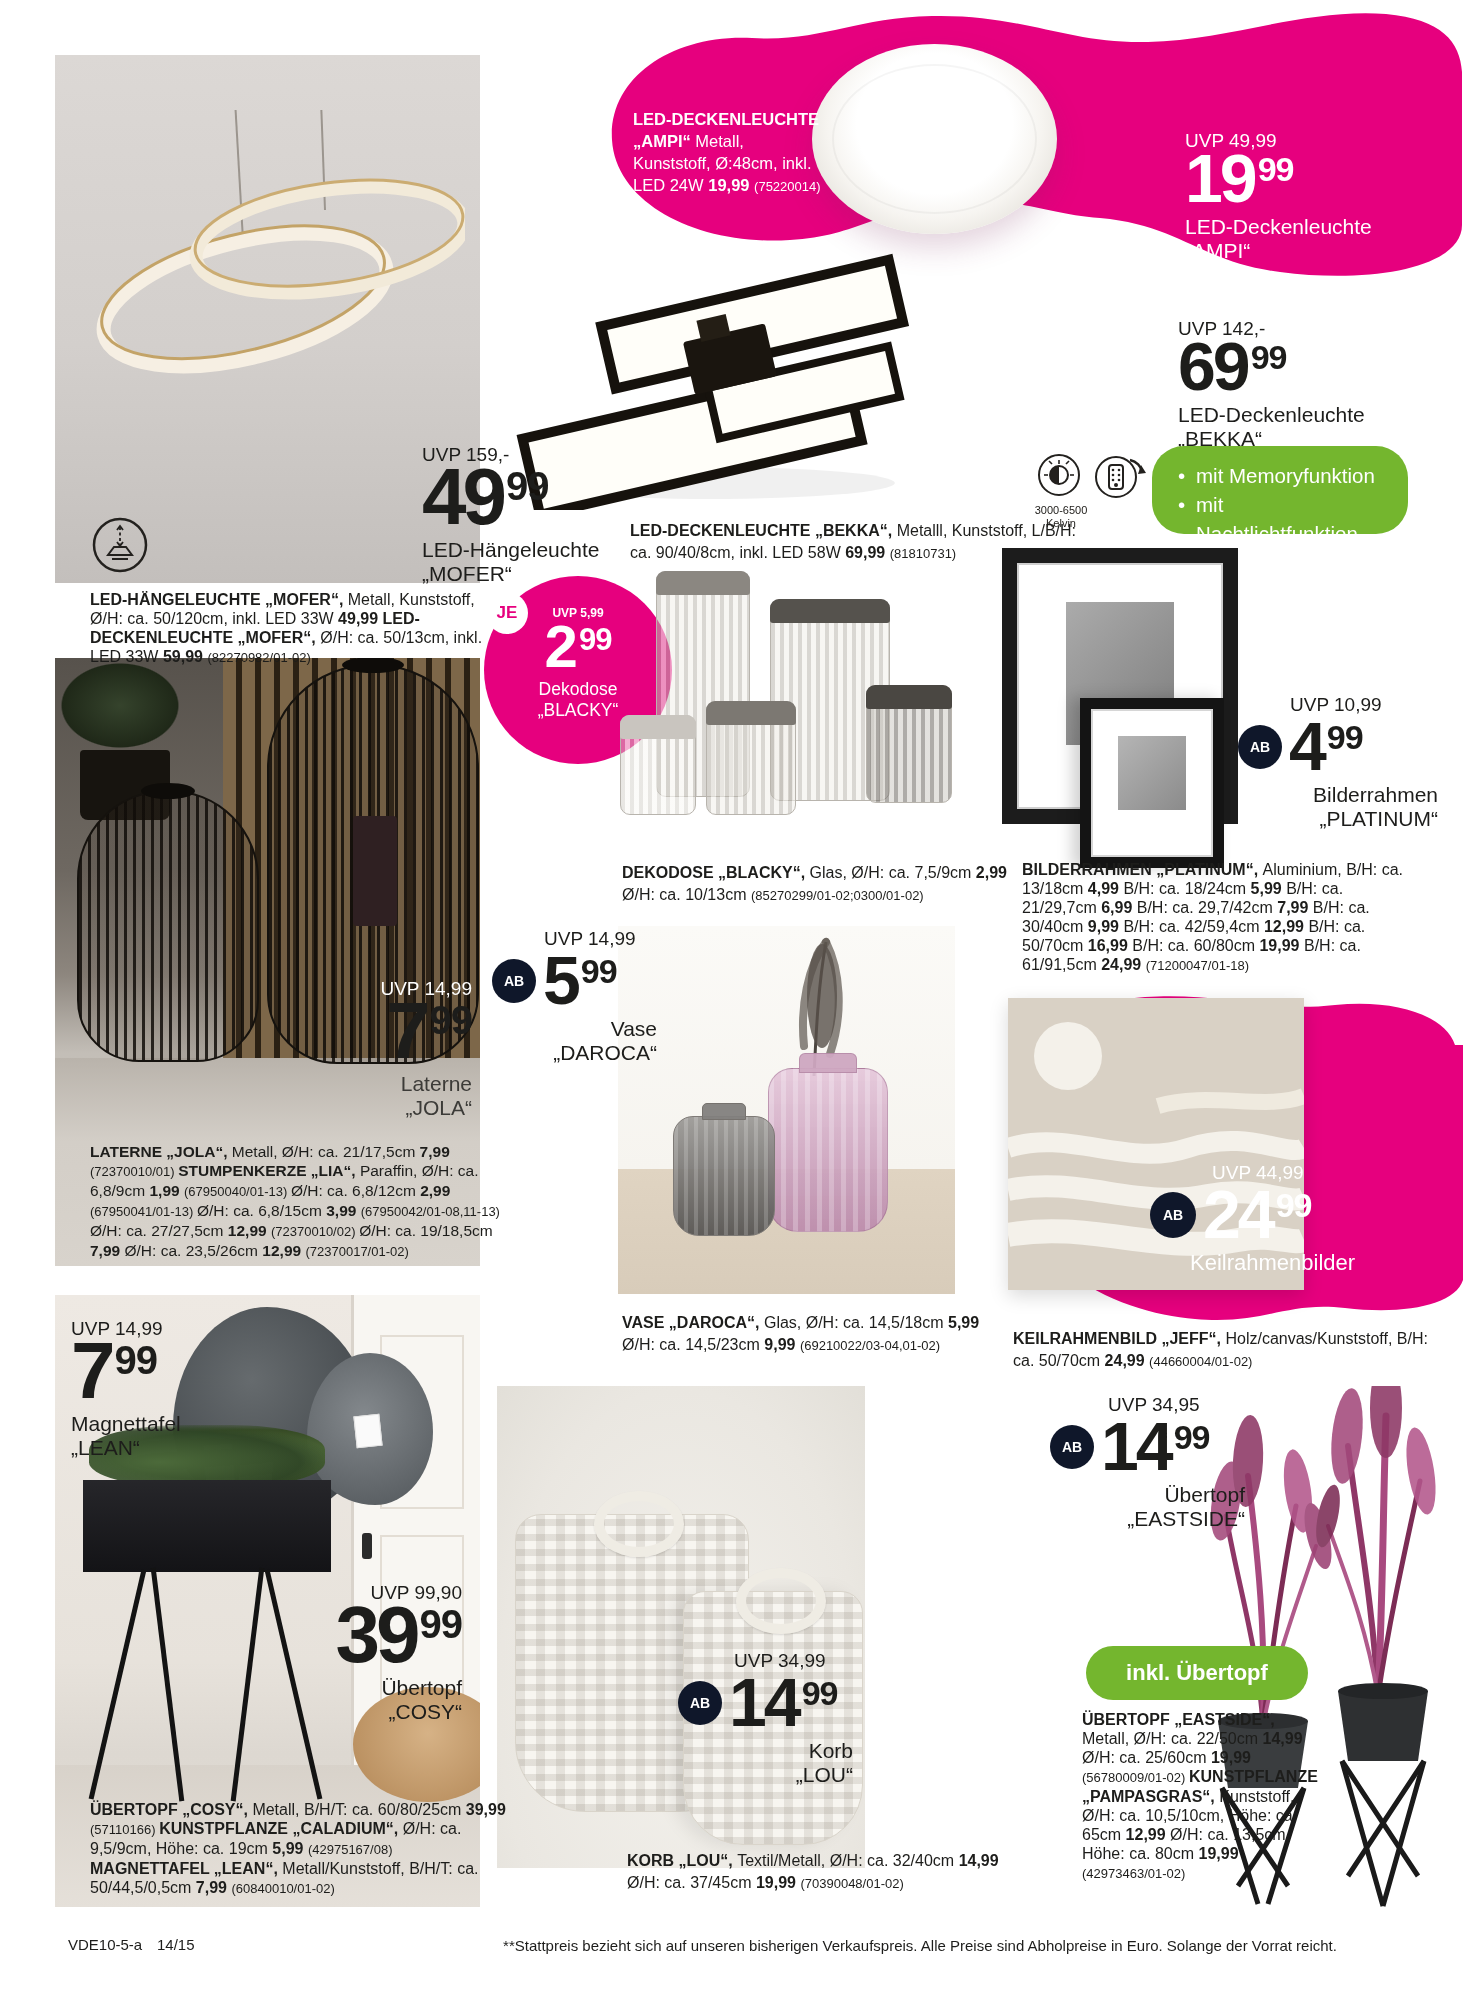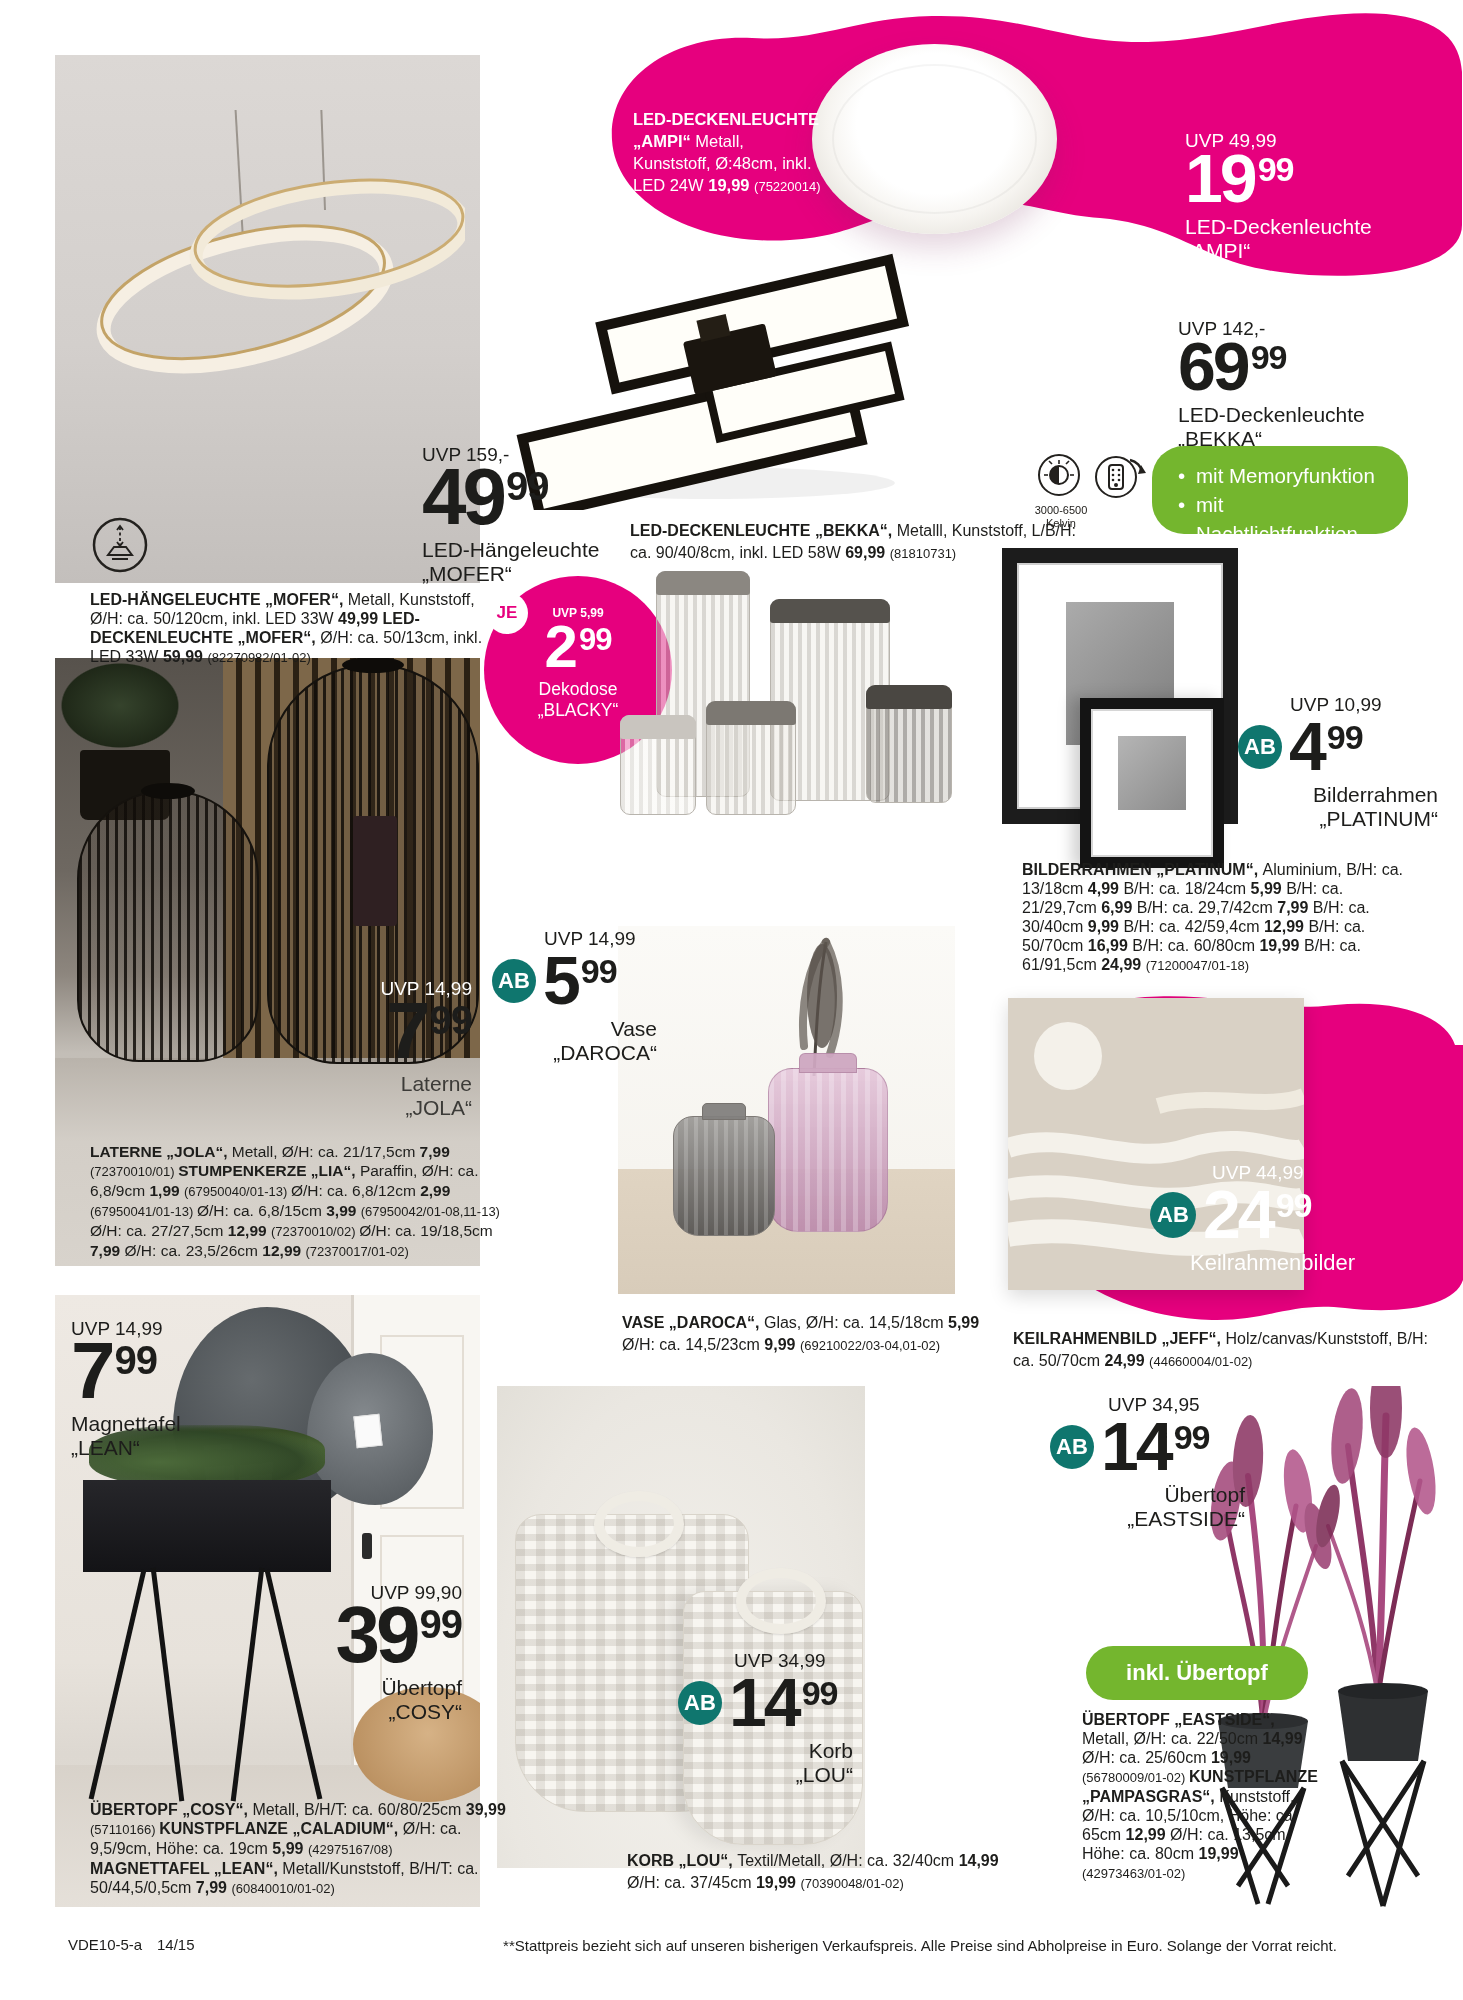--- a/index.html
+++ b/index.html
@@ -27,22 +27,22 @@
   .bigprice.md .int{font-size:68px;letter-spacing:-3px;}
   .bigprice.md .dec{font-size:34px;}
   .bigprice.sm .int{font-size:60px;letter-spacing:-2px;}
   .bigprice.sm .dec{font-size:31px;}
   .plabel{font-size:21px;line-height:24px;margin-top:10px;}
   .plabel.center{text-align:right;}
   .white{color:#fff;}
   .white-text{color:#fff;}
   .dark2{color:#3c3b38;}
   .prow{display:flex;align-items:center;gap:7px;margin-top:4px;}
-  .ab{width:44px;height:44px;border-radius:50%;background:#0f766e;color:#fff;font-weight:bold;
-      font-size:22px;display:flex;align-items:center;justify-content:center;flex:0 0 auto;}
+  .ab{width:44px;height:44px;border-radius:50%;background:#0f172a;color:#fff;font-weight:bold;
+      font-size:14px;display:flex;align-items:center;justify-content:center;flex:0 0 auto;}
 
   
   .badge-green{position:absolute;background:#74b62e;border-radius:32px;color:#fff;z-index:7;}
   .features{list-style:none;margin:0;padding:15px 18px 0 44px;font-size:20.5px;line-height:29px;}
   .features li{position:relative;}
   .features li::before{content:"•";position:absolute;left:-18px;}
   .incl-badge{display:flex;align-items:center;justify-content:center;font-size:22px;font-weight:bold;}
   .je-badge{position:absolute;width:42px;height:42px;border-radius:50%;background:#fff;color:#e6007e;
             font-weight:bold;font-size:17px;display:flex;align-items:center;justify-content:center;z-index:9;}
   .blacky-circle{position:absolute;left:484px;top:576px;width:188px;height:188px;border-radius:50%;
@@ -288,20 +288,21 @@
     </div>
   </div>
   <div class="je-badge" style="left:486px;top:592px;">JE</div>
   <div class="blacky-photo">
     <div class="glass g1"></div>
     <div class="glass g2"></div>
     <div class="glass g5"></div>
     <div class="glass g4"></div>
     <div class="glass g3"></div>
   </div>
+  <p class="desc lh22" style="left:622px;top:862px;width:395px;"><b>DEKODOSE „BLACKY“, </b><span>Glas, Ø/H: ca. 7,5/9cm </span><b>2,99 </b><span>Ø/H: ca. 10/13cm </span><span class="code">(85270299/01-02;0300/01-02)</span></p>
 
   <div class="platinum-photo">
     <div class="frame-big"></div>
     <div class="frame-front"></div>
   </div>
   <div class="pblock" style="left:1238px;top:694px;width:200px;">
     <div class="uvp indent">UVP 10,99</div>
     <div class="prow">
       <div class="ab">AB</div>
       <div class="bigprice md"><span class="int">4</span><span class="dec">99</span></div>

